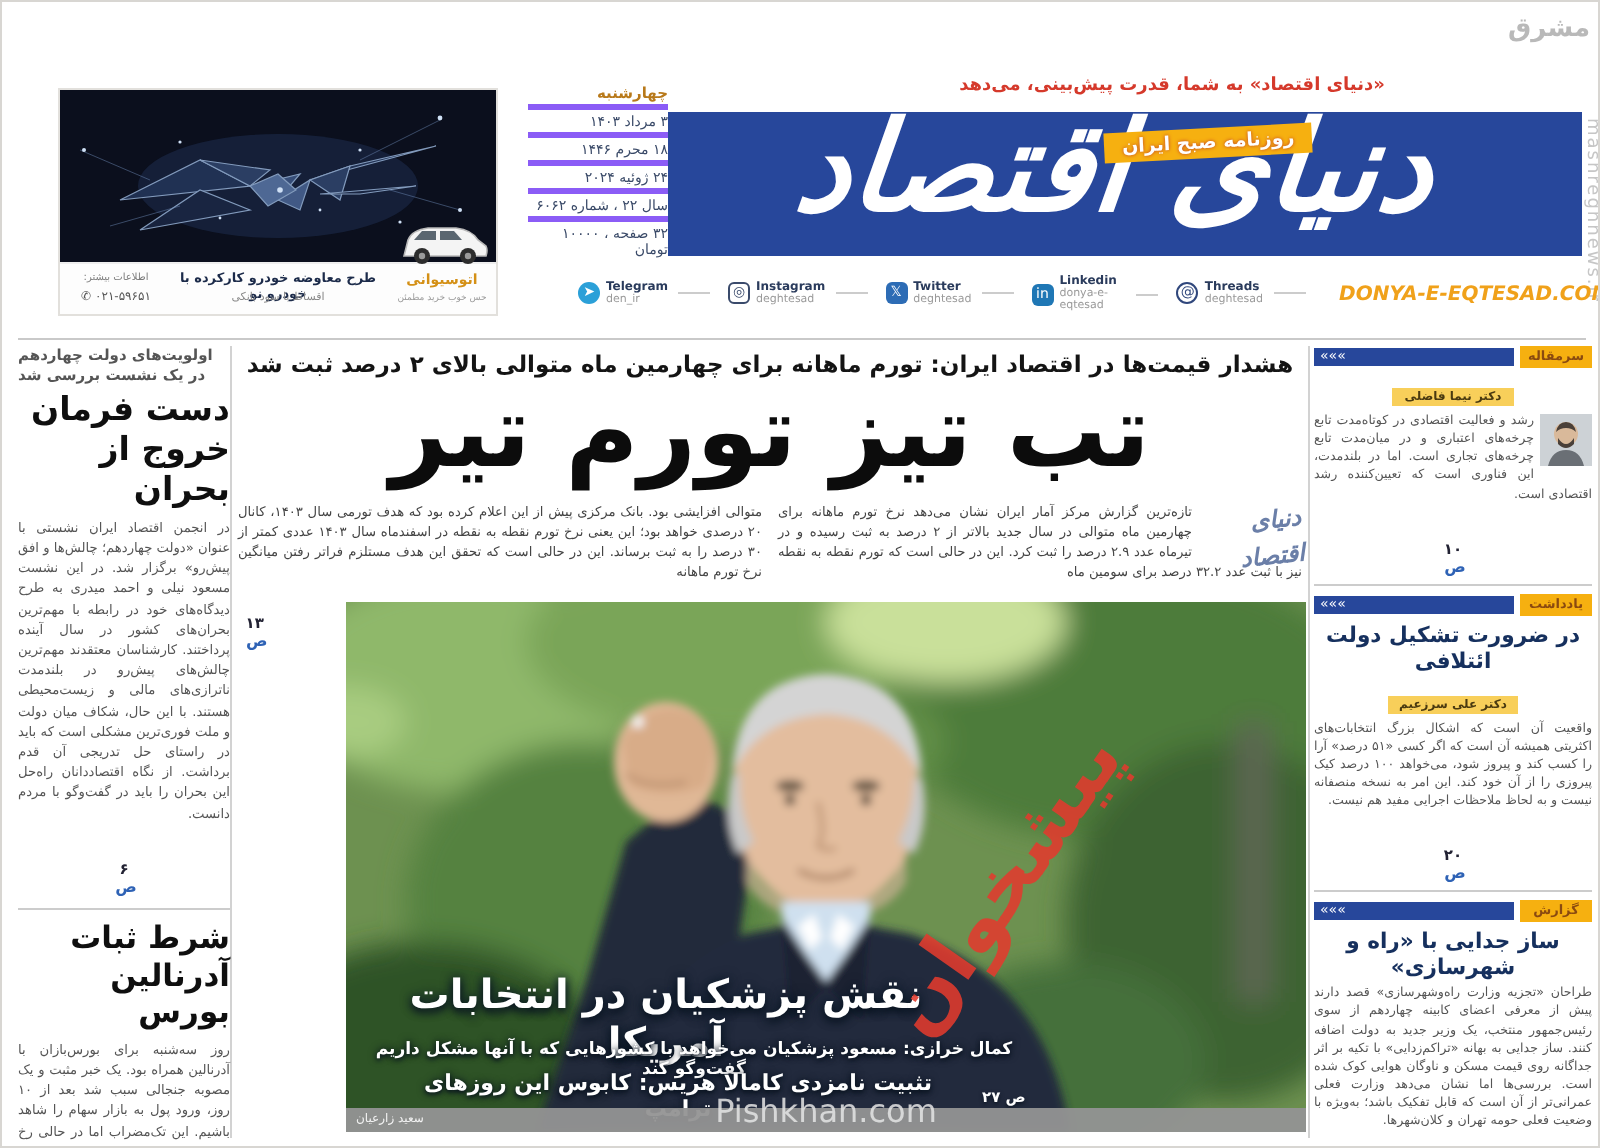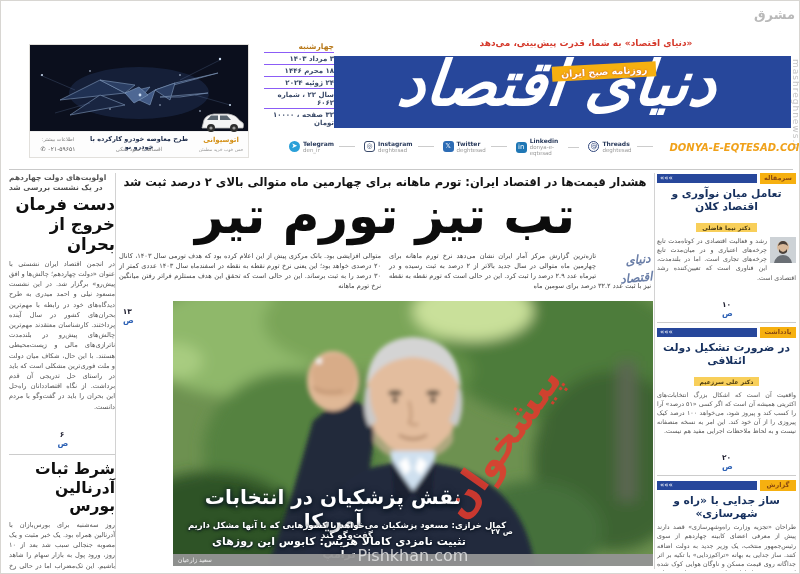--- a/index.html
+++ b/index.html
@@ -29,21 +29,21 @@
 
   
   .tagline { left:470px; top:37px; width:230px; text-align:center; color:#d5392b; font-size:9px; font-weight:bold; }
   .band { left:333px; top:55px; width:457px; height:72px; background:#27479b; }
   .band-title { position:absolute; left:0; right:10px; top:-22px; text-align:center; color:#ffffff;
                 font-size:62px; font-weight:bold; font-style:italic; transform:skewX(-6deg);
                 white-space:nowrap; line-height:1.6; }
   .badge { position:absolute; left:218px; top:8px; background:#f6b010; color:#fff; font-size:9.5px; font-weight:bold;
            padding:2px 9px; transform:rotate(-3deg); text-shadow:0 0 2px #c0392b; }
   .dates { left:263px; top:39px; width:70px; font-size:7px; color:#3a4a68; text-align:right; }
-  .dates .row { padding:1.5px 0; border-top:1px solid #8b5cf6;font-weight:bold; }
+  .dates .row { padding:1.5px 0; border-top:3px solid #8b5cf6; }
   .dates .row:first-child { border-top:none; color:#b8791a; font-weight:bold; font-size:7.5px; }
   .socialbar { left:288px; top:133px; width:500px; height:26px; display:flex; align-items:center; }
   .soc { display:flex; align-items:center; margin-right:9px; }
   .soc-ic { width:11px; height:11px; border-radius:3px; color:#fff; font-size:7px; line-height:11px;
             text-align:center; margin-right:3px; flex:none; }
   .soc-tx { line-height:1.1; }
   .soc-name { font-size:6px; font-weight:bold; color:#2a3b5c; }
   .soc-handle { font-size:5.5px; color:#9a9a9a; }
   .soc-dash { width:16px; border-top:1px solid #ccc; margin:0 0 0 5px; }
   .site-url { color:#f0a11a; font-size:10px; font-weight:bold; font-style:italic; margin-left:4px; white-space:nowrap; }
@@ -75,21 +75,21 @@
   
   .photo { left:172px; top:300px; width:480px; height:265px; overflow:hidden; background:#5c7a44; }
   .ph-kicker { position:absolute; left:16px; top:173px; width:230px; text-align:center; color:#fff; font-size:8.5px;
                font-weight:bold; text-shadow:0 1px 2px #09131f,0 0 4px #09131f; }
   .ph-head { position:absolute; left:0px; top:184px; width:320px; text-align:center; color:#fff; font-size:20px;
              font-weight:900; text-shadow:0 2px 4px #09131f,0 0 6px #0a1a2a; }
   .ph-sub1 { position:absolute; left:4px; top:219px; width:340px; text-align:center; color:#fff; font-size:8.5px;
              font-weight:bold; text-shadow:0 1px 2px #09131f,0 0 4px #09131f; }
   .ph-sub2 { position:absolute; left:36px; top:234px; width:260px; text-align:center; color:#fff; font-size:11px;
              font-weight:bold; text-shadow:0 1px 2px #09131f,0 0 4px #09131f; }
-  .ph-pg { position:absolute; left:318px; top:226px; color:#fff; font-size:7.5px; font-weight:bold;
+  .ph-pg { position:absolute; left:318px; top:243px; color:#fff; font-size:7.5px; font-weight:bold;
            text-shadow:0 1px 2px #09131f;text-align:right; }
   .wm-fa { position:absolute; left:242px; top:118px; color:#e23b2e; font-size:40px; font-weight:900;
            transform:rotate(-55deg); opacity:.88; }
   .wm-en { position:absolute; left:0; right:0; bottom:1px; text-align:center; color:#e5e5e5; font-size:16px;
            font-weight:normal; opacity:.85; }
   .ph-caption { position:absolute; left:0; right:0; bottom:0; height:12px; background:rgba(148,148,148,.95); }
   .ph-credit { position:absolute; left:5px; top:2px; color:#f2f2f2; font-size:6px; }
 
   
   .rightcol { left:656px; top:172px; width:139px; height:398px; overflow:hidden; }
@@ -341,21 +341,20 @@
     </div>
     <div class="wm-en">Pishkhan.com</div>
   </div>
 
   <div class="abs rightcol">
 
     <div class="rc-head">
       <div class="rc-bar"><span>«««</span></div>
       <div class="rc-tag">سرمقاله</div>
     </div>
-    <div class="rc-title">تعامل میان نوآوری و اقتصاد کلان</div>
     <div class="rc-author"><span>دکتر نیما فاضلی</span></div>
     <div>
       <svg class="rc-photo" viewBox="0 0 26 26">
         <rect width="26" height="26" fill="#cdd2d6"></rect>
         <circle cx="13" cy="10" r="6" fill="#d9b99a"></circle>
         <path d="M8,9 Q9,4 13,4 Q17,4 18,9 Q16,7 13,7 Q10,7 8,9 Z" fill="#4a4039"></path>
         <path d="M9,12 Q13,18 17,12 L17,15 Q13,19 9,15 Z" fill="#4a4039"></path>
         <path d="M4,26 Q6,18 13,18 Q20,18 22,26 Z" fill="#6a6f75"></path>
       </svg>
       <div class="rc-body rtl jus">رشد و فعالیت اقتصادی در کوتاه‌مدت تابع چرخه‌های اعتباری و در میان‌مدت تابع چرخه‌های تجاری است. اما در بلندمدت، این فناوری است که تعیین‌کننده رشد اقتصادی است.</div>

